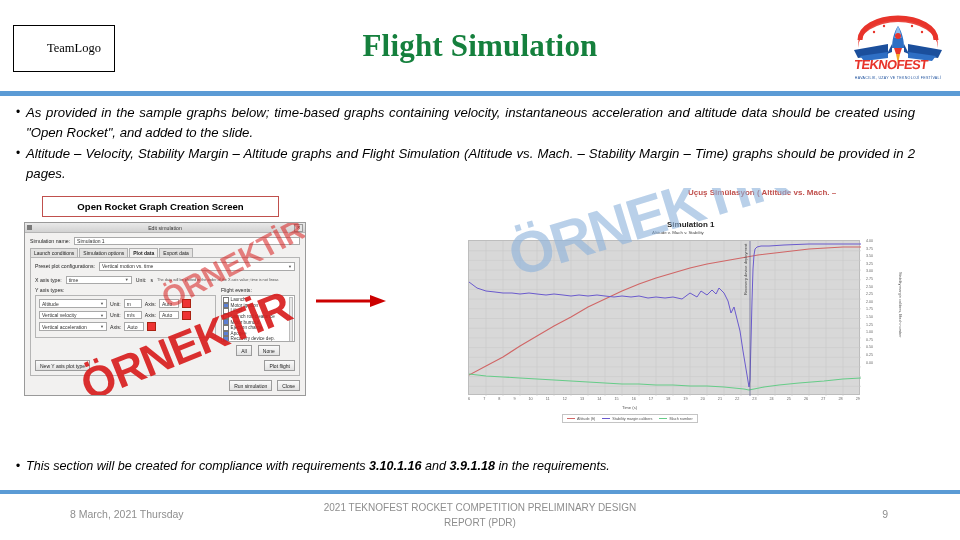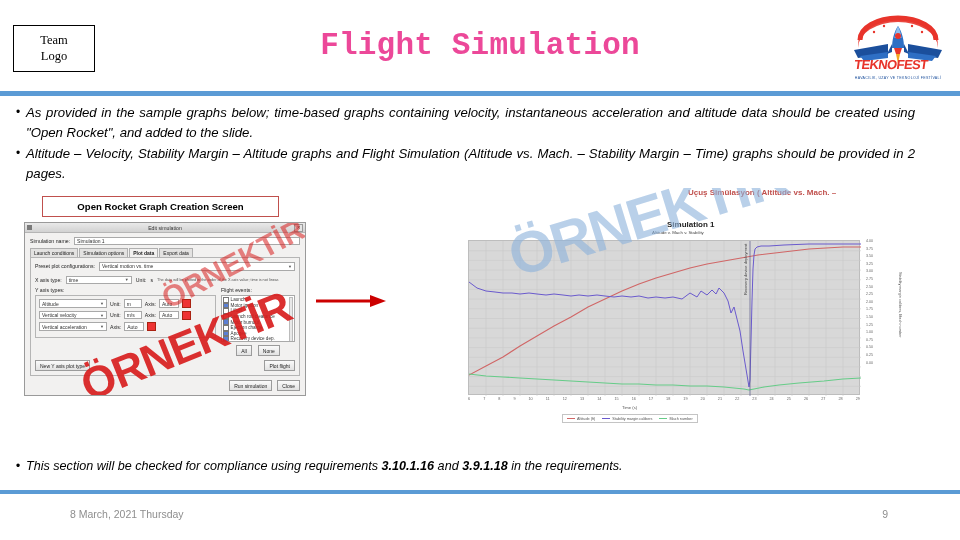--- a/index.html
+++ b/index.html
@@ -6,28 +6,28 @@
   body{
     width:960px;height:540px;overflow:hidden;background:#ffffff;
     font-family:"Liberation Sans",sans-serif;
     -webkit-font-smoothing:antialiased;
   }
   .slide{position:relative;width:960px;height:540px;background:#fff;}
 
   
   .team-logo{
     position:absolute;left:13px;top:25px;width:80px;height:45px;
-    border:1.5px solid #000;display:flex;flex-direction:column;
+    border:1.5px solid #000;display:flex;flex-direction:row;
     align-items:center;justify-content:center;line-height:1.25;
-    font-size:12.5px;color:#000;font-family:"Liberation Serif",serif;
+    font-size:12.5px;color:#000;font-family:"Liberation Serif",serif;padding-left:20px;
   }
   .slide-title{
     position:absolute;left:0;top:28px;width:960px;text-align:center;
-    font-family:Liberation Mono, monospace;font-weight:bold;font-size:31px;
-    color:#ec4899;letter-spacing:.2px;
+    font-family:Liberation Serif, serif;font-weight:bold;font-size:31px;
+    color:#15803d;letter-spacing:.2px;
   }
   .teknofest{
     position:absolute;right:8px;top:14px;width:108px;height:72px;
   }
   .header-rule{
     position:absolute;left:0;top:91px;width:960px;height:5px;
     background:#5B9BD5;
   }
   .header-rule:after{
     content:"";position:absolute;left:0;top:-4px;width:240px;height:4px;
@@ -511,21 +511,25 @@
         <span>Mach number</span>
       </span>
     </div>
 
     <div class="watermark-ch">ÖRNEKTİR</div>
   </div>
 
   <div class="note">
     <span class="dot">•</span>
     <span>
-      <span>This section will be checked for compliance using requirements </span><b>3.10.1.16</b><span> and </span><b>3.9.1.18</b><span> in the requirements.</span>
+      <span>This section will be created for compliance with requirements </span><b>3.10.1.16</b><span> and </span><b>3.9.1.18</b><span> in the requirements.</span>
     </span>
   </div>
 
   <div class="footer-rule"></div>
   <div class="f-date">8 March, 2021 Thursday</div>
+  <div class="f-center">
+    <div>2021 TEKNOFEST ROCKET COMPETITION PRELIMINARY DESIGN</div>
+    <div>REPORT (PDR)</div>
+  </div>
   <div class="f-page">9</div>
 
 </div>
 
 </body></html>

